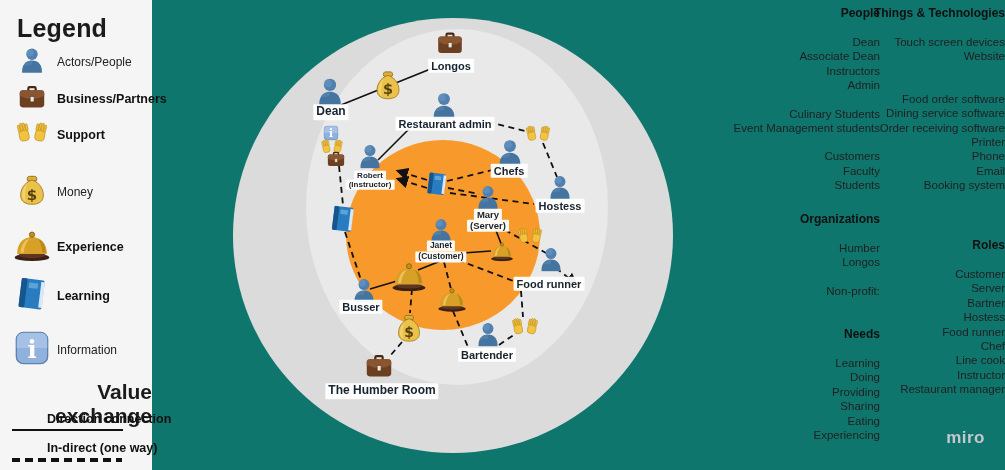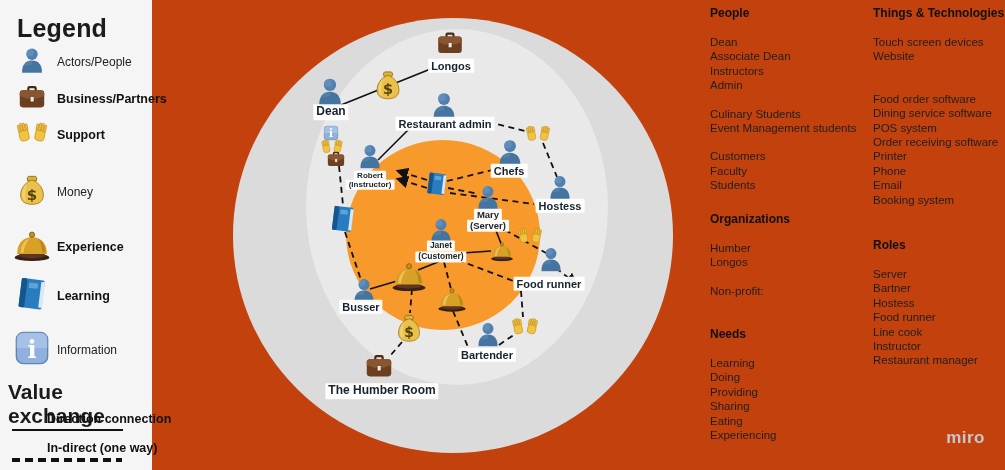--- a/index.html
+++ b/index.html
@@ -1,16 +1,16 @@
 <!DOCTYPE html>
 <html><head>
 <meta charset="utf-8">
 <style>
   html,body{margin:0;padding:0;background:#fff;font-family:"Liberation Sans",sans-serif;}
-  .stage{position:relative;width:1005px;height:470px;background:#c2410c;overflow:hidden;}
+  .stage{position:relative;width:1005px;height:470px;background:#0f766e;overflow:hidden;text-align:right;}
 
   
   .legend-panel{position:absolute;left:0;top:0;width:152px;height:470px;background:#f5f5f5;}
   .legend-title{position:absolute;left:17px;top:14px;font-size:25px;font-weight:bold;color:#1b1b1b;margin:0;letter-spacing:.2px;}
   .legend-row{position:absolute;left:0;width:152px;height:0;}
   .legend-icon{position:absolute;transform:translate(-50%,-50%);}
   .legend-label{position:absolute;left:57px;transform:translateY(-50%);font-size:12px;color:#222;white-space:nowrap;}
   .legend-label.bold{font-weight:bold;color:#111;font-size:12.5px;}
   .vx-title{position:absolute;left:8px;top:380px;margin:0;font-size:21px;font-weight:bold;color:#1b1b1b;}
   .vx-label{position:absolute;left:12px;font-size:12.5px;font-weight:bold;color:#111;white-space:nowrap;padding-left:35px;}
@@ -441,37 +441,38 @@
         <h3 class="col-title">Things &amp; Technologies</h3>
         <div class="col-groups">
           <div>
             <div class="col-line">Touch screen devices</div>
             <div class="col-line">Website</div>
           </div>
           <div></div>
           <div>
             <div class="col-line">Food order software</div>
             <div class="col-line">Dining service software</div>
-            <div class="col-line">POS system</div>
             <div class="col-line">Order receiving software</div>
             <div class="col-line">Printer</div>
             <div class="col-line">Phone</div>
             <div class="col-line">Email</div>
             <div class="col-line">Booking system</div>
           </div>
         </div>
       </div>
       <div class="col-section" style="left: 873px; top: 238px; width: 132px;">
         <h3 class="col-title">Roles</h3>
         <div class="col-groups">
           <div>
+            <div class="col-line">Customer</div>
             <div class="col-line">Server</div>
             <div class="col-line">Bartner</div>
             <div class="col-line">Hostess</div>
             <div class="col-line">Food runner</div>
+            <div class="col-line">Chef</div>
             <div class="col-line">Line cook</div>
             <div class="col-line">Instructor</div>
             <div class="col-line">Restaurant manager</div>
           </div>
         </div>
       </div>
     </section>
 
   <div class="watermark">miro</div>
 </div>

